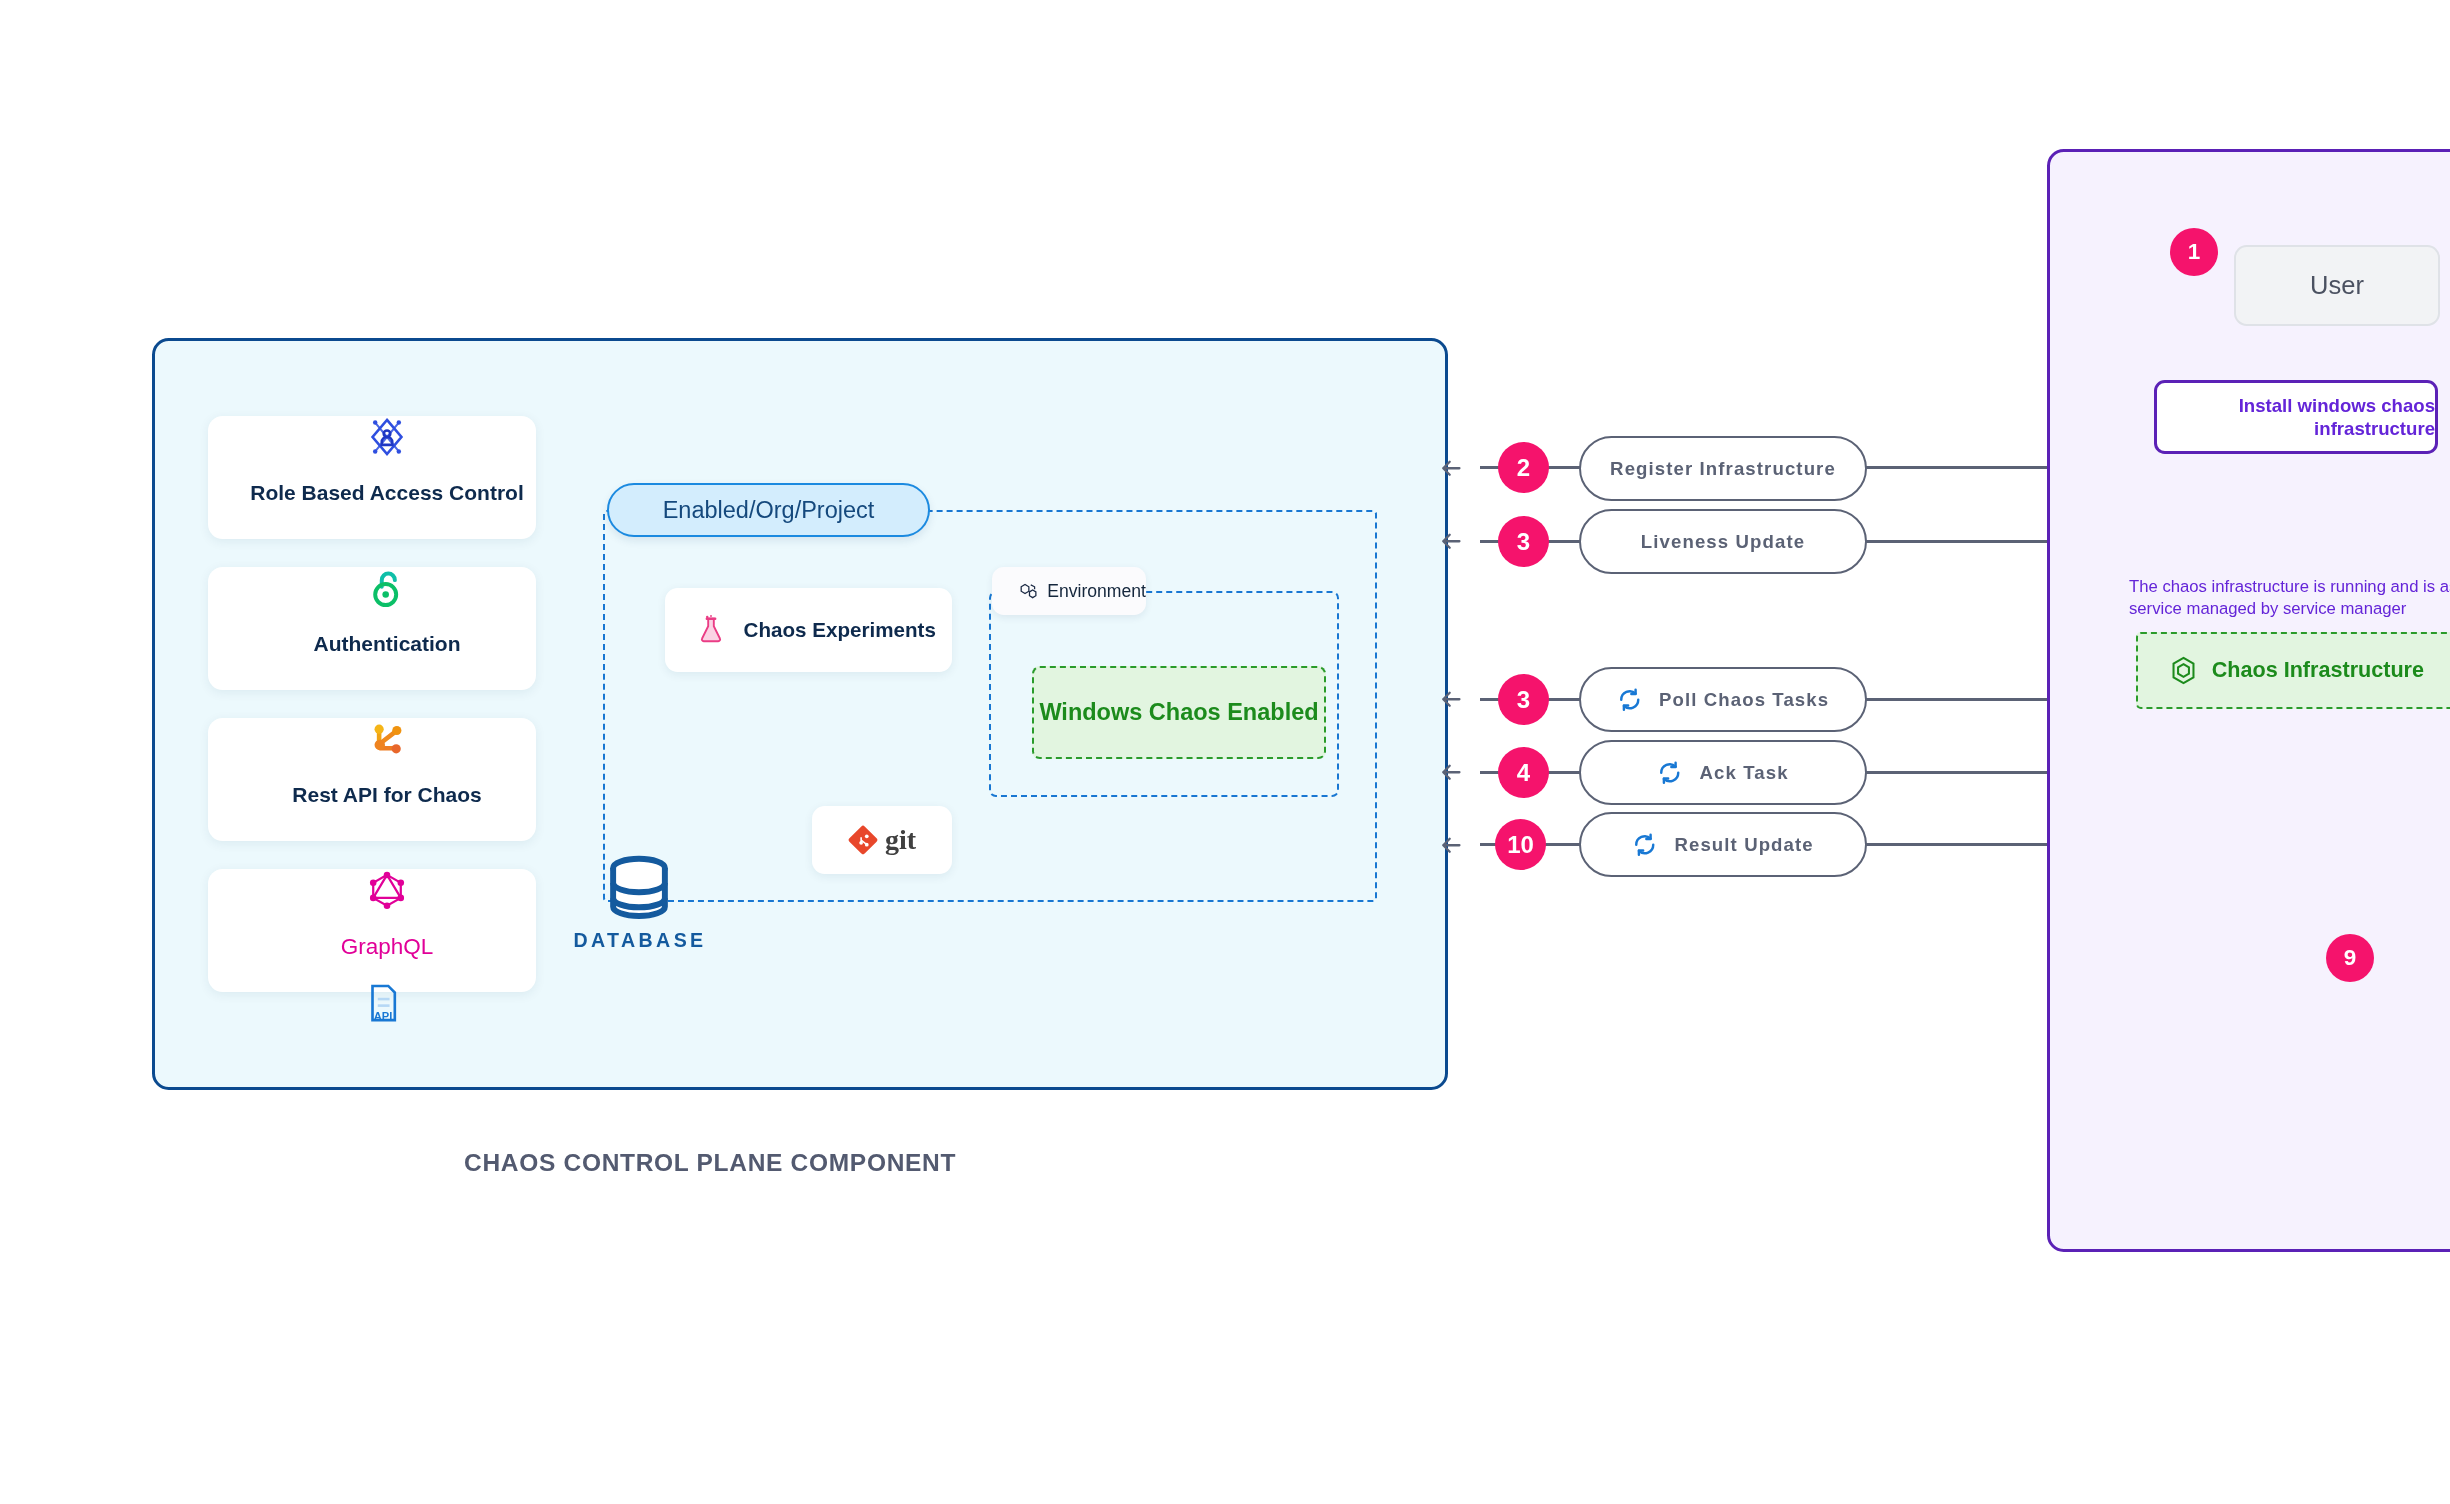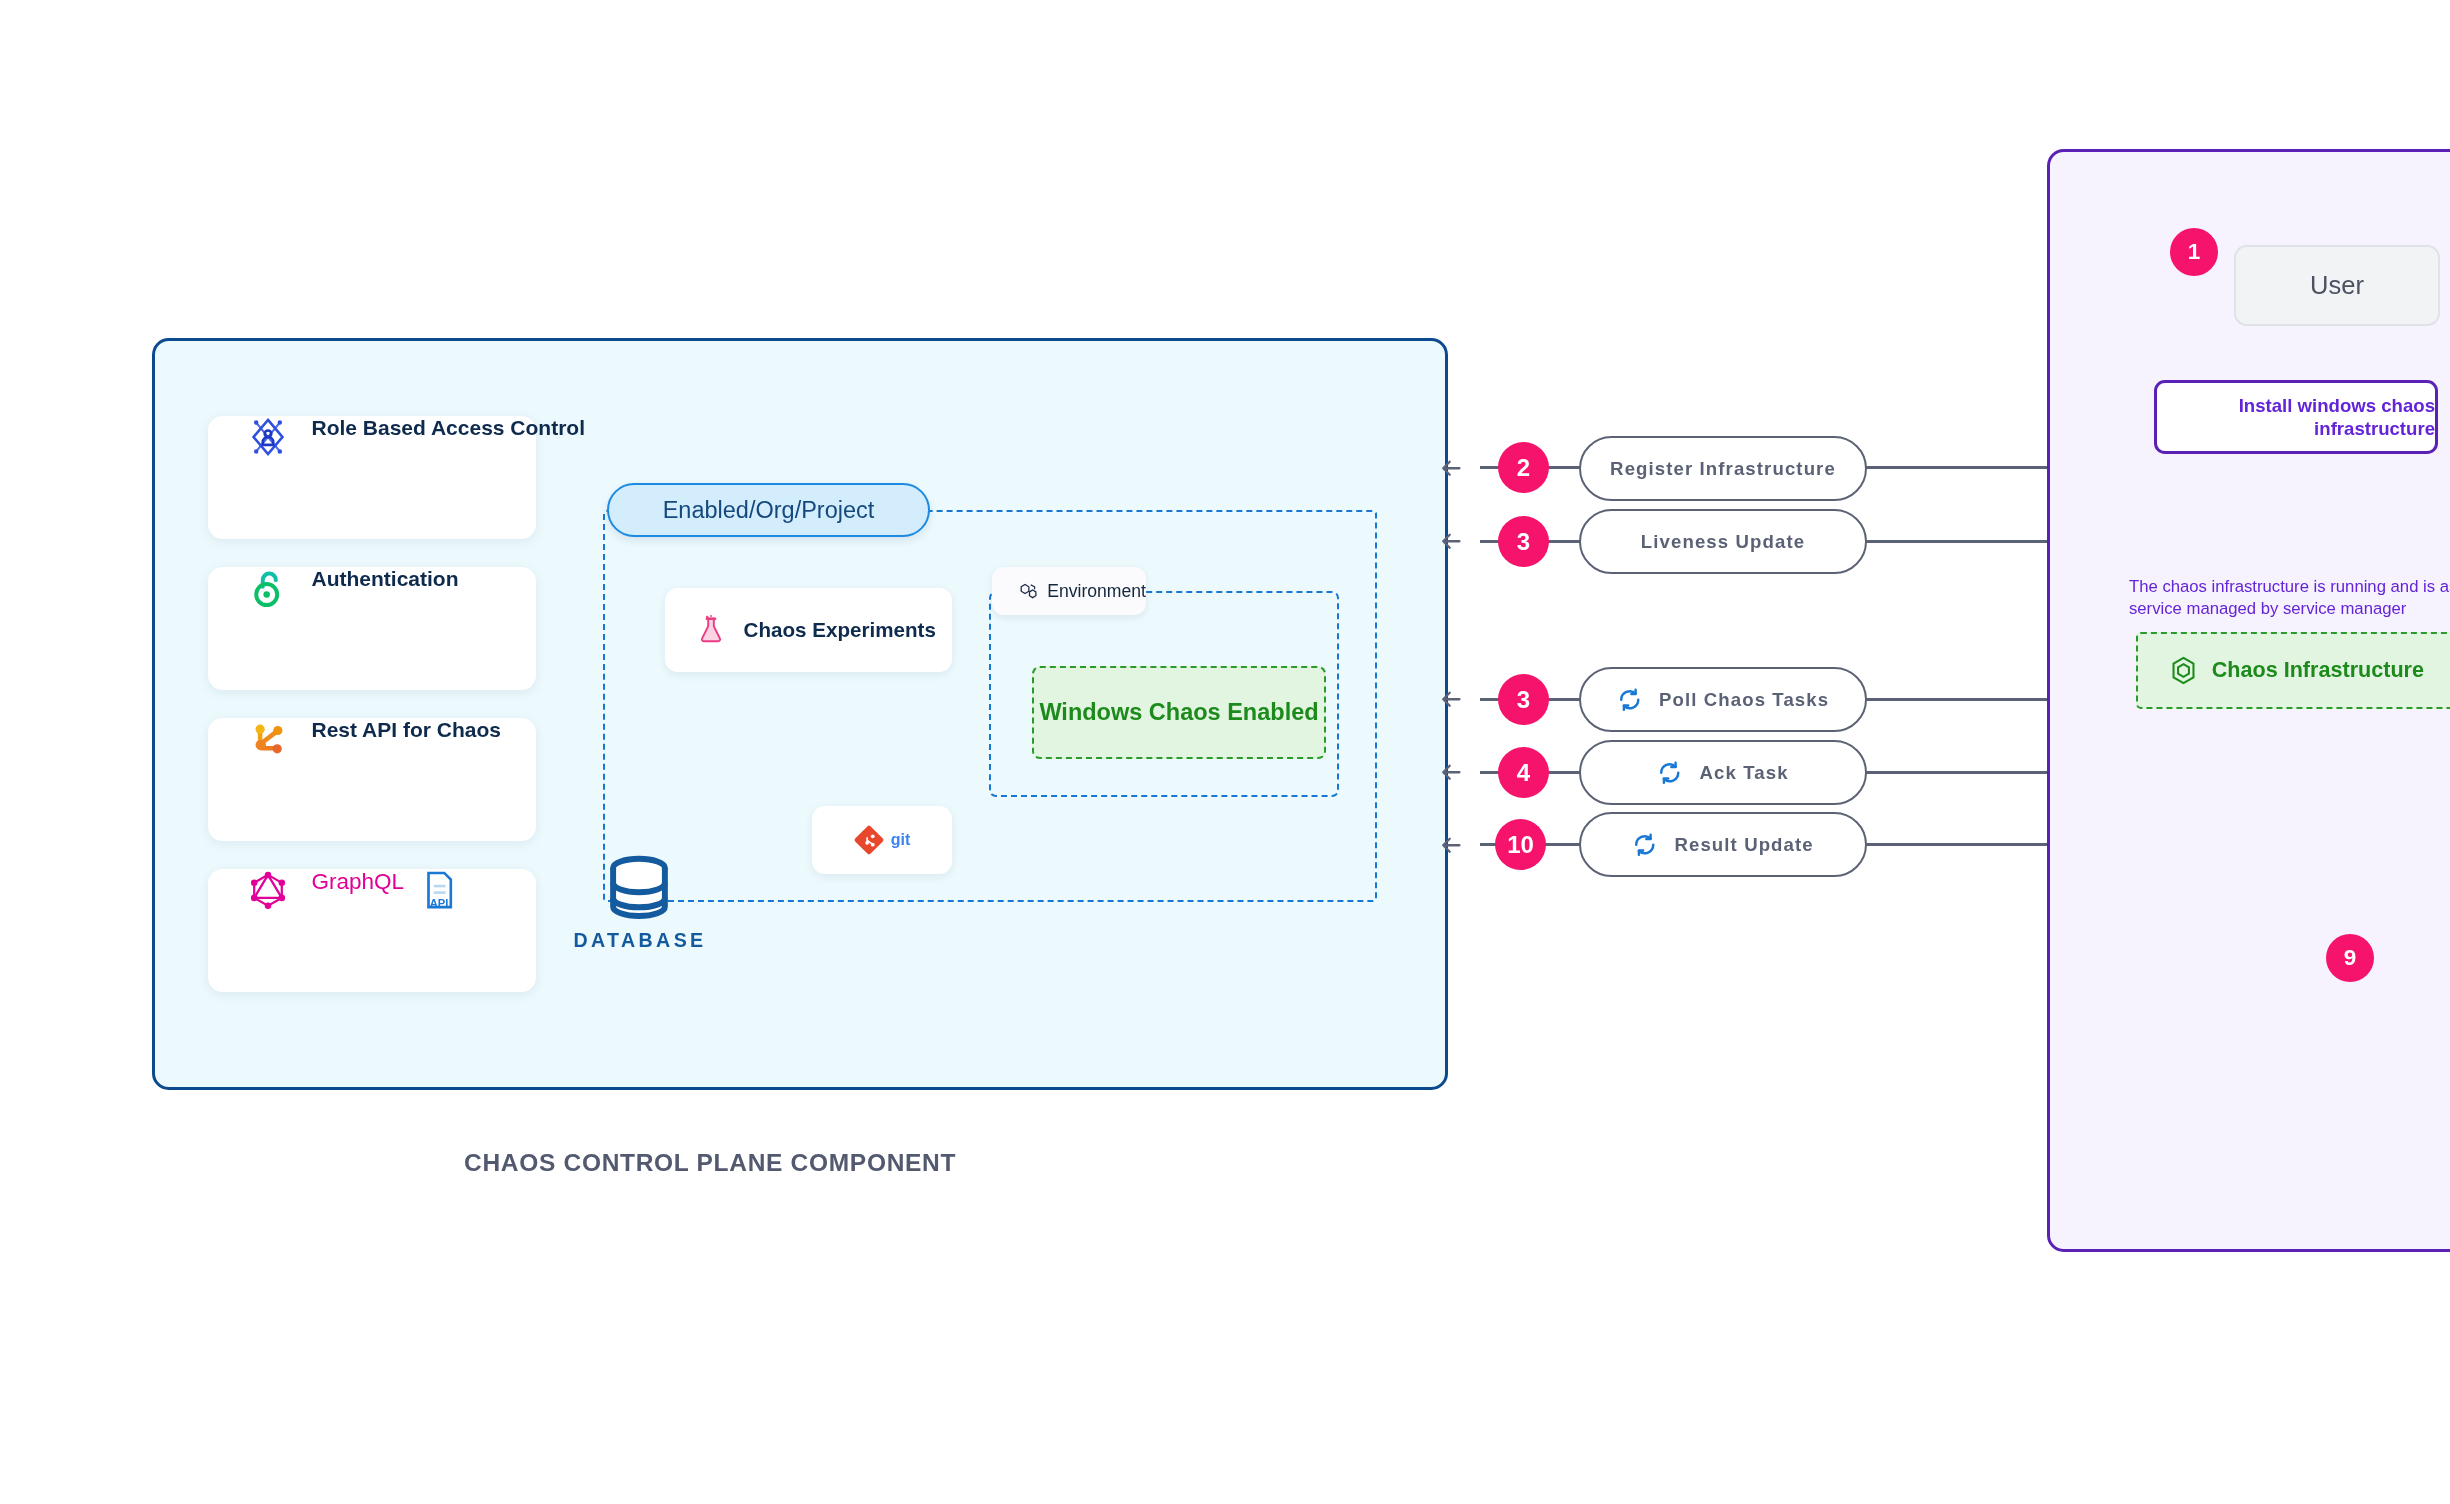--- a/index.html
+++ b/index.html
@@ -25,23 +25,24 @@
     border: 3.4px solid #5b21b6;
     border-radius: 16.7px;
   }
 
   
   .feature-card {
     position: absolute;
     background: #ffffff;
     border-radius: 14.7px;
     box-shadow: 0 2.9px 10.8px rgba(20,50,90,.07);
-    display: flex; align-items: flex-start;
-    padding-left: 39px;
+    display: flex; align-items: center;
+    padding-left: 30px;
     gap: 22.5px;
+    flex-direction: column;
   }
   .feature-card .label {
     font-size: 21px; font-weight: 700; color: #0e2a4d; white-space: nowrap;
   }
   #fc-0 { left: 208px; top: 416px;  width: 328px; height: 123px; }
   #fc-1 { left: 208px; top: 567px; width: 328px; height: 123px; }
   #fc-2 { left: 208px; top: 718px; width: 328px; height: 123px; }
   #fc-3 { left: 208px; top: 869px; width: 328px; height: 123px; }
 
   .ico { width: 42px; height: 42px; flex: 0 0 42px; display:block; }
@@ -70,21 +71,21 @@
     border-radius: 12.7px;
     box-shadow: 0 2.9px 9.8px rgba(20,50,90,.07);
     display: flex; align-items: center;
     padding-left: 31px; gap: 17.6px;
   }
   .sub-card .label { font-size: 20.6px; font-weight: 700; color: #0e2a4d; white-space: nowrap; }
   #sc-exp  { left: 665px; top: 588px; width: 287px; height: 84px; }
   #sc-hubs { left: 665px; top: 686px; width: 287px; height: 84px; }
   #sc-git  { left: 812px; top: 806px; width: 140px; height: 68px;
              justify-content: center; padding-left: 0; gap: 6.9px; }
-  #sc-git .label { font-size: 16px; color: #3b82f6; font-family: Liberation Sans, sans-serif; }
+  #sc-git .label { font-size: 28px; color: #404040; font-family: Liberation Serif, serif; }
 
   
   #env-dashed {
     position: absolute; left: 989px; top: 591px;
     width: 350px; height: 206px;
     border: 2.5px dashed #1877d2;
     border-radius: 6.9px;
   }
   #env-pill {
     position: absolute; left: 992px; top: 567px;

